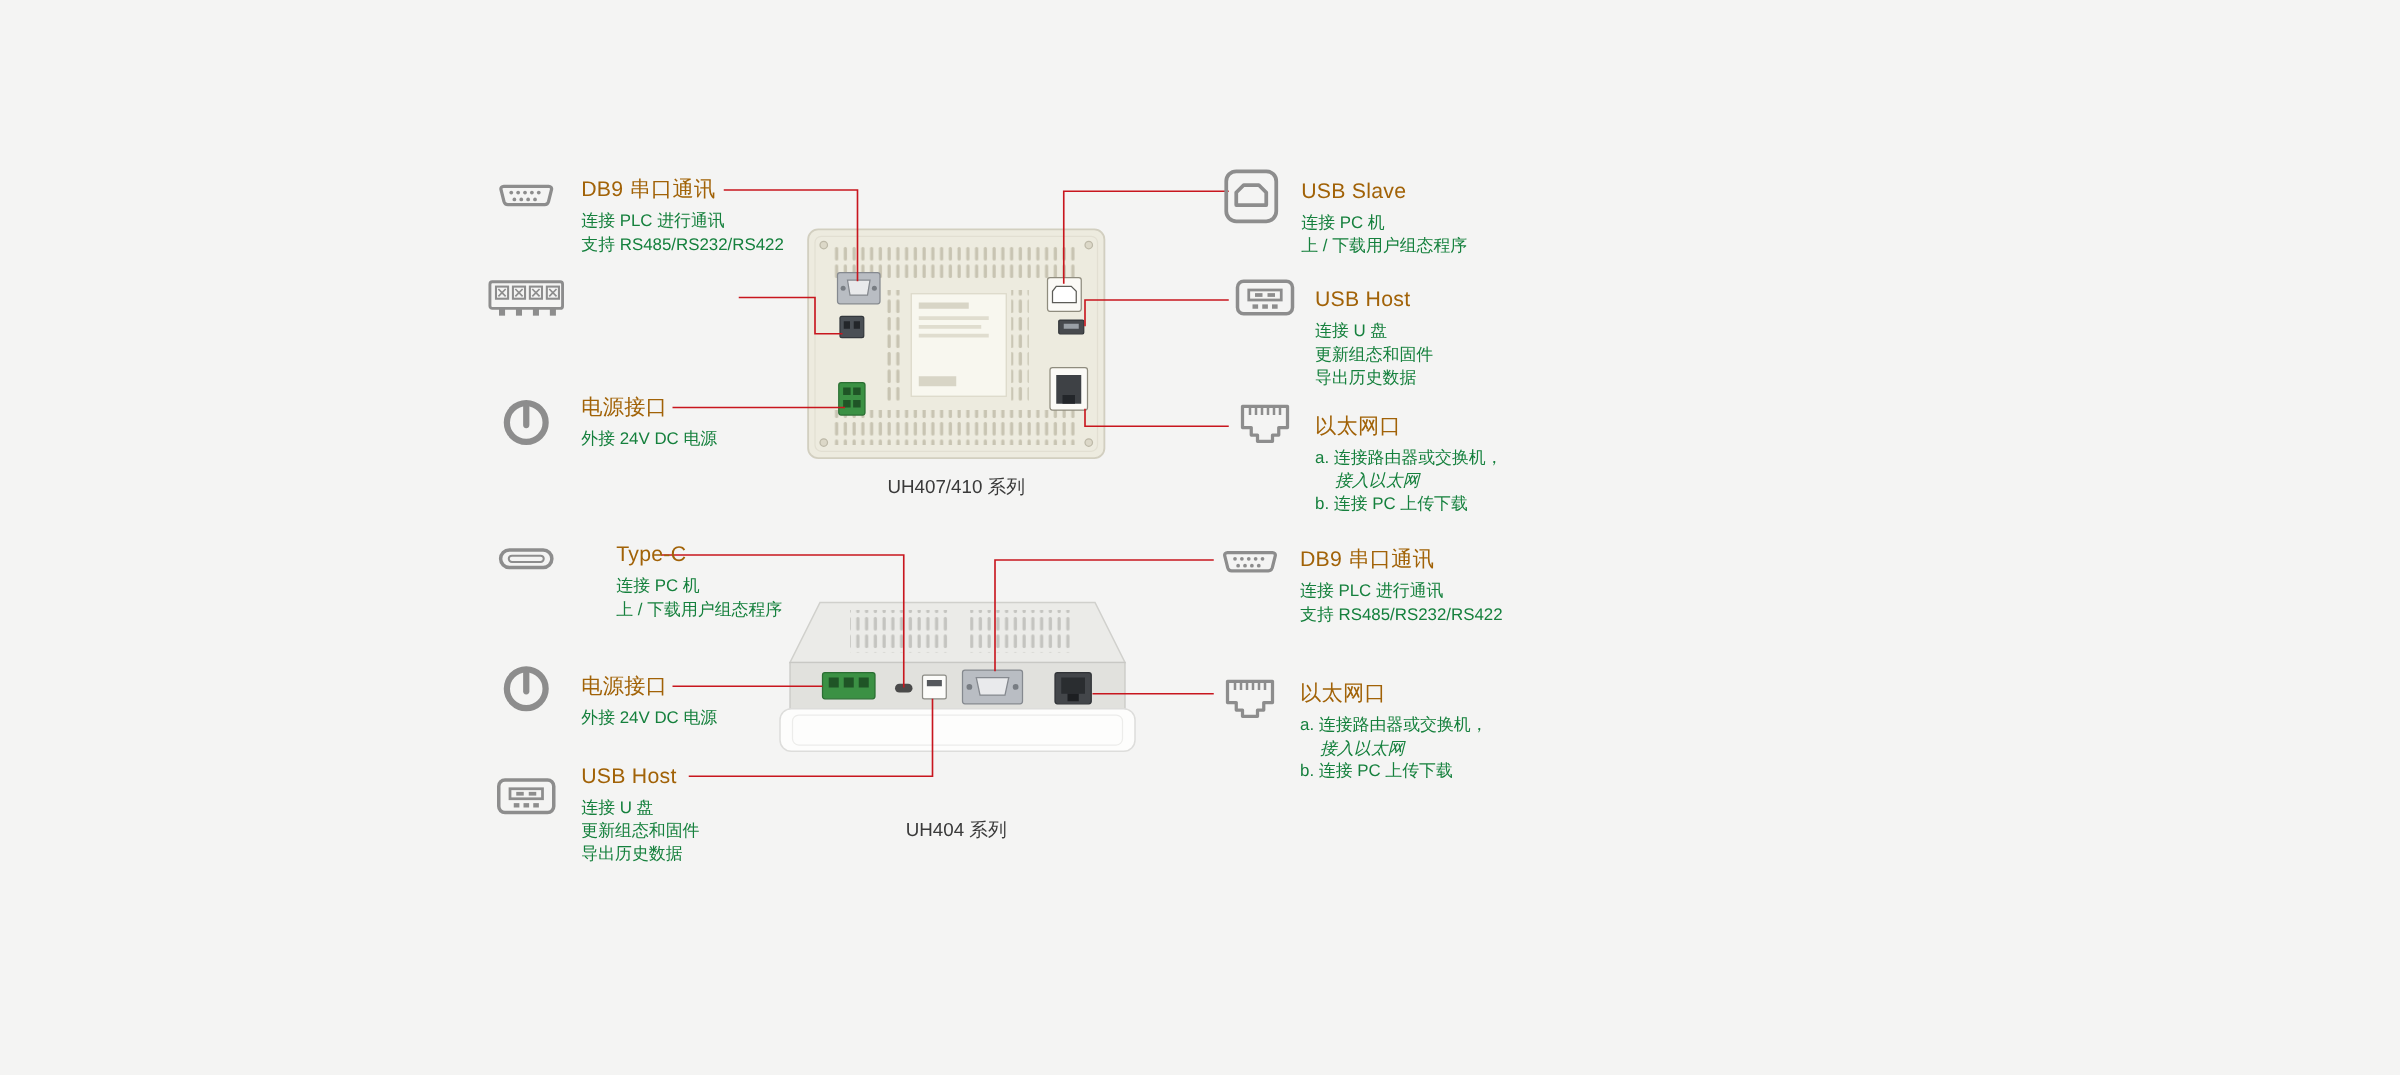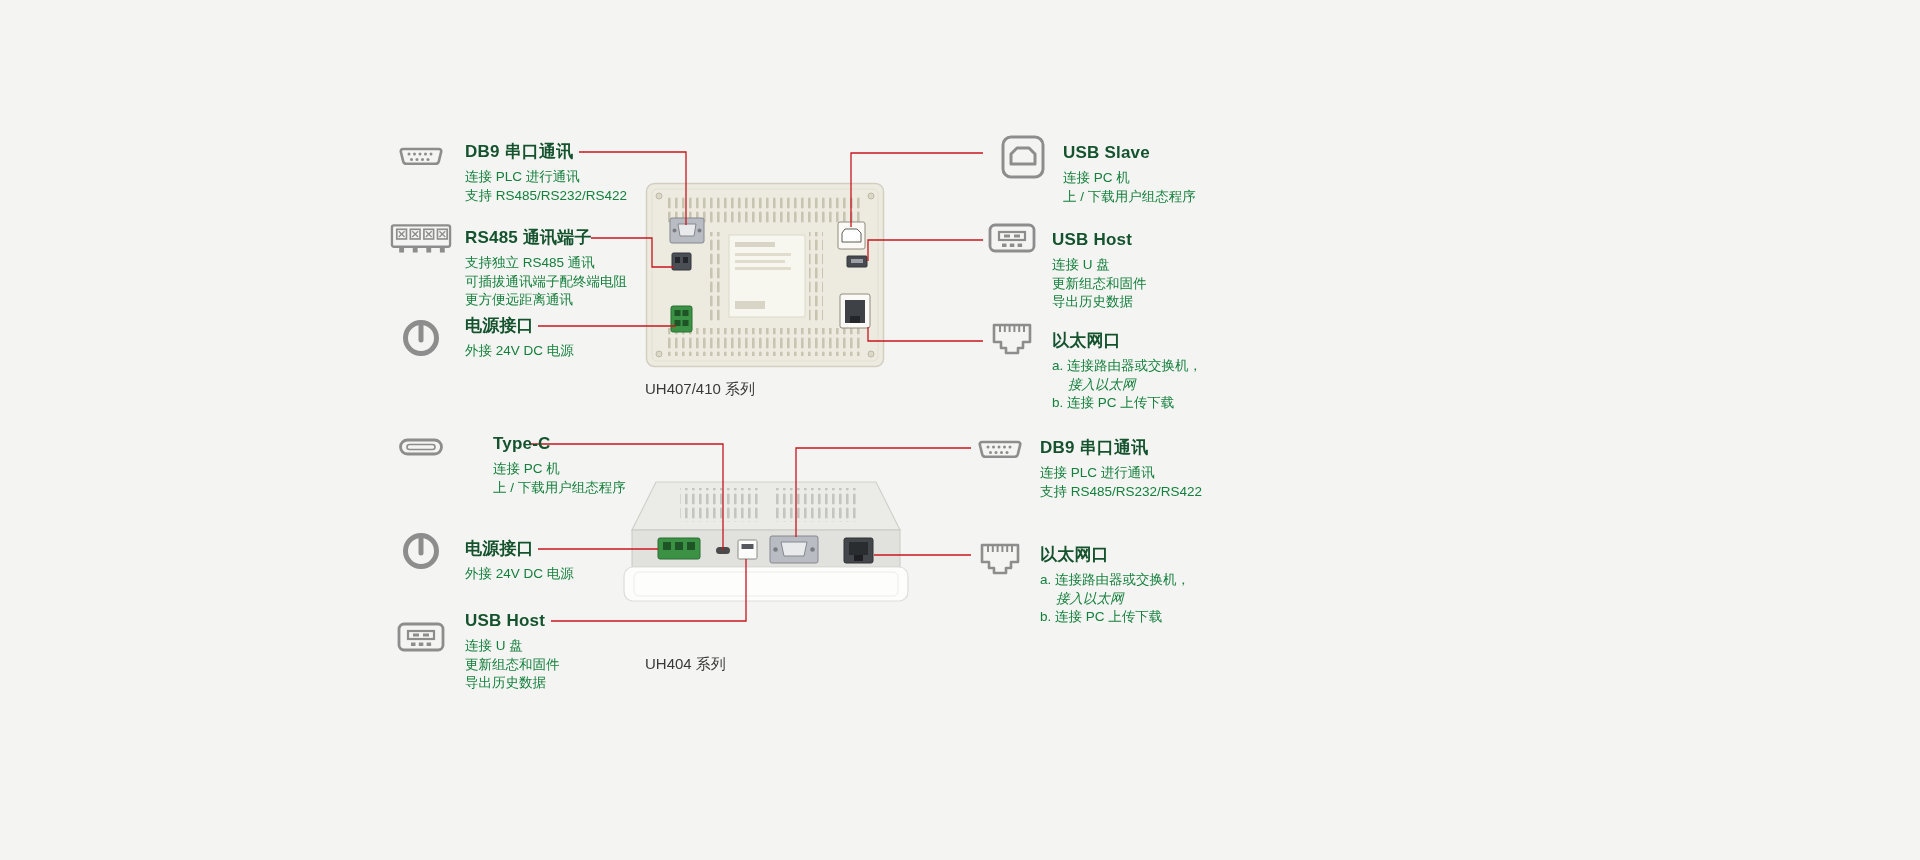--- a/index.html
+++ b/index.html
@@ -9,27 +9,27 @@
     font-family:"Liberation Sans","DejaVu Sans",sans-serif;
     position:relative;
     overflow:hidden;
     color:#4a4a4a;
   }
   .canvas { position:absolute; inset:0; }
   .callout { position:absolute; display:flex; gap:13px; align-items:flex-start; }
   .icon-box { width:62px; min-width:62px; display:flex; justify-content:center; }
   .callout.right .icon-box { width:54px; min-width:54px; }
   .callout-title {
-    font-size:17px; font-weight:bold; color:#14532d;
+    font-size:17px; font-weight:normal; color:#a16207;
     line-height:20px; margin-bottom:6px; letter-spacing:0.2px;
   }
   .callout-desc { font-size:13.5px; line-height:18.5px; color:#15803d; }
   .callout-desc.indent { padding-left:16px;font-style:italic; }
   .device { position:absolute; }
-  .device-label { position:absolute; width:240px; text-align:left; font-size:15px; color:#3a3a3a; }
+  .device-label { position:absolute; width:240px; text-align:center; font-size:15px; color:#3a3a3a; }
   .lines-svg { position:absolute; left:0; top:0; pointer-events:none; }
   .defs-holder { position:absolute; width:0; height:0; overflow:hidden; }
 </style>
 </head>
 <body>
 
 <svg class="defs-holder" aria-hidden="true">
   <defs>
     <pattern id="ventPattern" width="7" height="14" patternUnits="userSpaceOnUse">
       <rect x="2" y="1.5" width="2.6" height="11" rx="1.2" fill="#c8c4b2"></rect>
@@ -186,42 +186,36 @@
         <line x1="37" y1="13" x2="43" y2="19" stroke="#8d8d8d" stroke-width="1.4"></line>
           <line x1="43" y1="13" x2="37" y2="19" stroke="#8d8d8d" stroke-width="1.4"></line>
         <line x1="51" y1="13" x2="57" y2="19" stroke="#8d8d8d" stroke-width="1.4"></line>
           <line x1="57" y1="13" x2="51" y2="19" stroke="#8d8d8d" stroke-width="1.4"></line>
         <rect x="9.5" y="29" width="5" height="6" fill="#8d8d8d"></rect>
         <rect x="23.5" y="29" width="5" height="6" fill="#8d8d8d"></rect>
         <rect x="37.5" y="29" width="5" height="6" fill="#8d8d8d"></rect>
         <rect x="51.5" y="29" width="5" height="6" fill="#8d8d8d"></rect>
       </svg>
     </div>
-    <div class="callout-body">
-      <div class="callout-title">RS485 通讯端子</div>
-      <div class="callout-desc">支持独立 RS485 通讯</div>
-      <div class="callout-desc">可插拔通讯端子配终端电阻</div>
-      <div class="callout-desc">更方便远距离通讯</div>
-    </div>
   </div>
 
   <div class="callout" style="left:390px; top:316px;">
     <div class="icon-box" style="margin-top:0;">
       <svg width="44" height="44" viewBox="0 0 44 44">
         <circle cx="22" cy="22" r="15.5" fill="none" stroke="#8d8d8d" stroke-width="5"></circle>
         <line x1="22" y1="8" x2="22" y2="24" stroke="#8d8d8d" stroke-width="5" stroke-linecap="round"></line>
       </svg>
     </div>
     <div class="callout-body">
       <div class="callout-title">电源接口</div>
       <div class="callout-desc">外接 24V DC 电源</div>
     </div>
   </div>
 
-  <div class="callout right" style="left:996px; top:143px;">
+  <div class="callout right" style="left:974px; top:143px;">
     <div class="icon-box" style="margin-top:-9px;">
       <svg width="46" height="46" viewBox="0 0 46 46">
         <rect x="3" y="3" width="40" height="40" rx="8" fill="none" stroke="#8d8d8d" stroke-width="3"></rect>
         <polygon points="17,14 29,14 35,20 35,30 11,30 11,20" fill="none" stroke="#8d8d8d" stroke-width="3" stroke-linejoin="round"></polygon>
       </svg>
     </div>
     <div class="callout-body">
       <div class="callout-title">USB Slave</div>
       <div class="callout-desc">连接 PC 机</div>
       <div class="callout-desc">上 / 下载用户组态程序</div>

